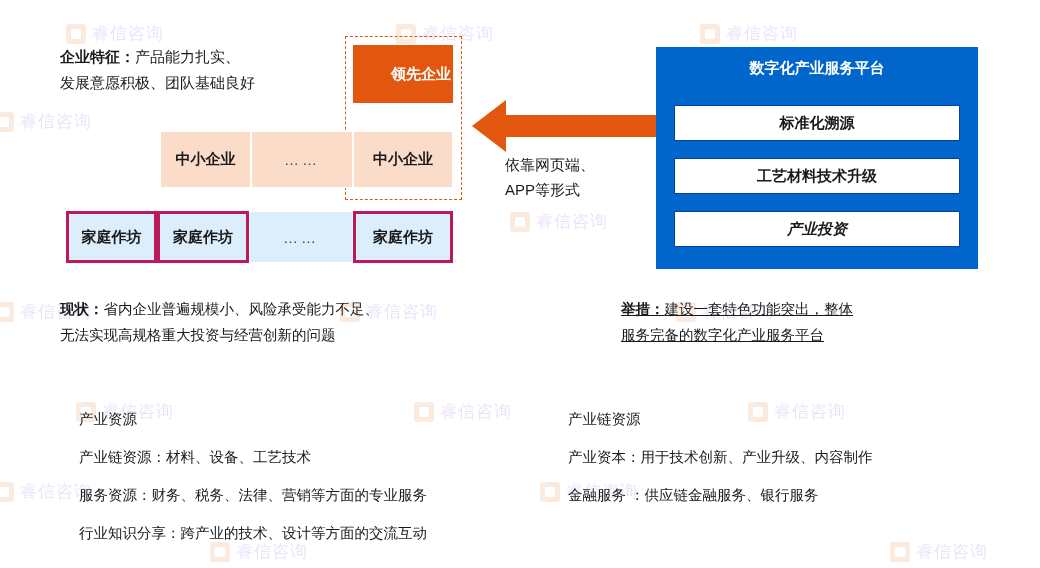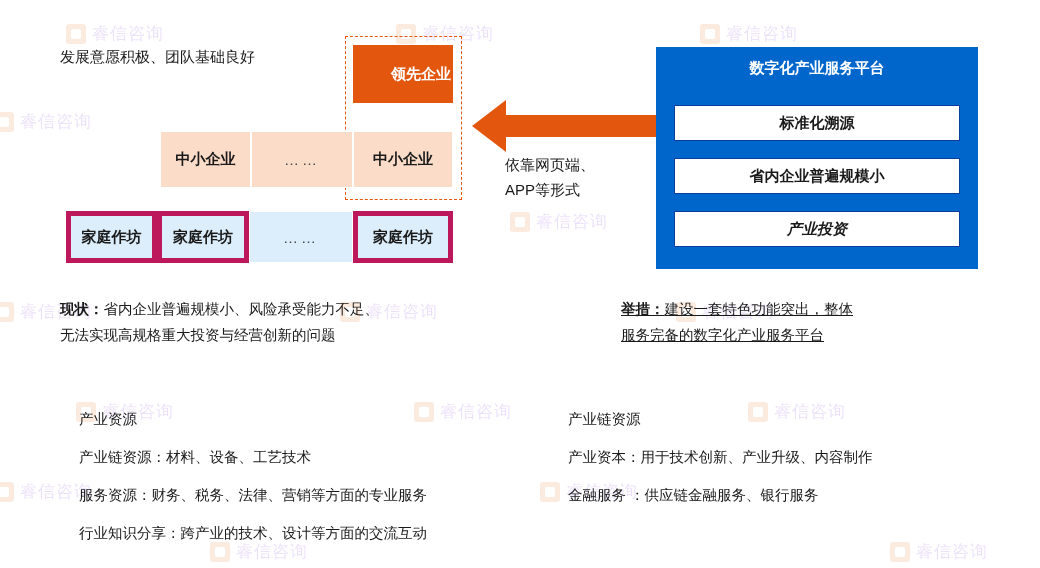--- a/index.html
+++ b/index.html
@@ -82,21 +82,21 @@
   .sme-dots {
     background: #fbdcc8;
     color: #444;
     letter-spacing: 3px;
     border: 1px solid #ffffff;
   }
   .workshop {
     background: #dceefb;
     color: #1a1a1a;
     font-weight: bold;
-    border: 5px solid #be185d;
+    border: 3px solid #be185d;
     align-items: center;
   }
   .workshop-dots {
     background: #dceefb;
     color: #444;
     letter-spacing: 3px;
     border: 1px solid #ffffff;
   }
   .dashed-frame {
     position: absolute;
@@ -243,20 +243,23 @@
 <div class="wm" style="left:210px; top:540px;">
   <span class="wm-mark"></span>
   <span class="wm-text">睿信咨询</span>
 </div>
 <div class="wm" style="left:890px; top:540px;">
   <span class="wm-mark"></span>
   <span class="wm-text">睿信咨询</span>
 </div>
 
 <div class="left-caption">
+  <div>
+    <b>企业特征：</b><span>产品能力扎实、</span>
+  </div>
   <div>发展意愿积极、团队基础良好</div>
 </div>
 
 <div class="dashed-frame" style="left:345px; top:36px; width:117px; height:164px;"></div>
 
 <div class="box leader" style="left:353px; top:45px; width:100px; height:58px;padding-left:36px;">
   <span>领先企业</span>
 </div>
 
 <div class="box sme" style="left:160px; top:131px; width:91px; height:57px;">
@@ -288,21 +291,21 @@
   <div>依靠网页端、</div>
   <div>APP等形式</div>
 </div>
 
 <div class="platform">
   <div class="platform-title">数字化产业服务平台</div>
   <div class="platform-item" style="top:58px;">
     <span>标准化溯源</span>
   </div>
   <div class="platform-item" style="top:111px;">
-    <span>省内企业普遍规模小</span>
+    <span>工艺材料技术升级</span>
   </div>
   <div class="platform-item" style="top:164px;font-style:italic;">
     <span>产业投资</span>
   </div>
 </div>
 
 <div class="note" style="left:60px; top:296px;">
   <div>
     <b>现状：</b><span>省内企业普遍规模小、风险承受能力不足、</span>
   </div>

